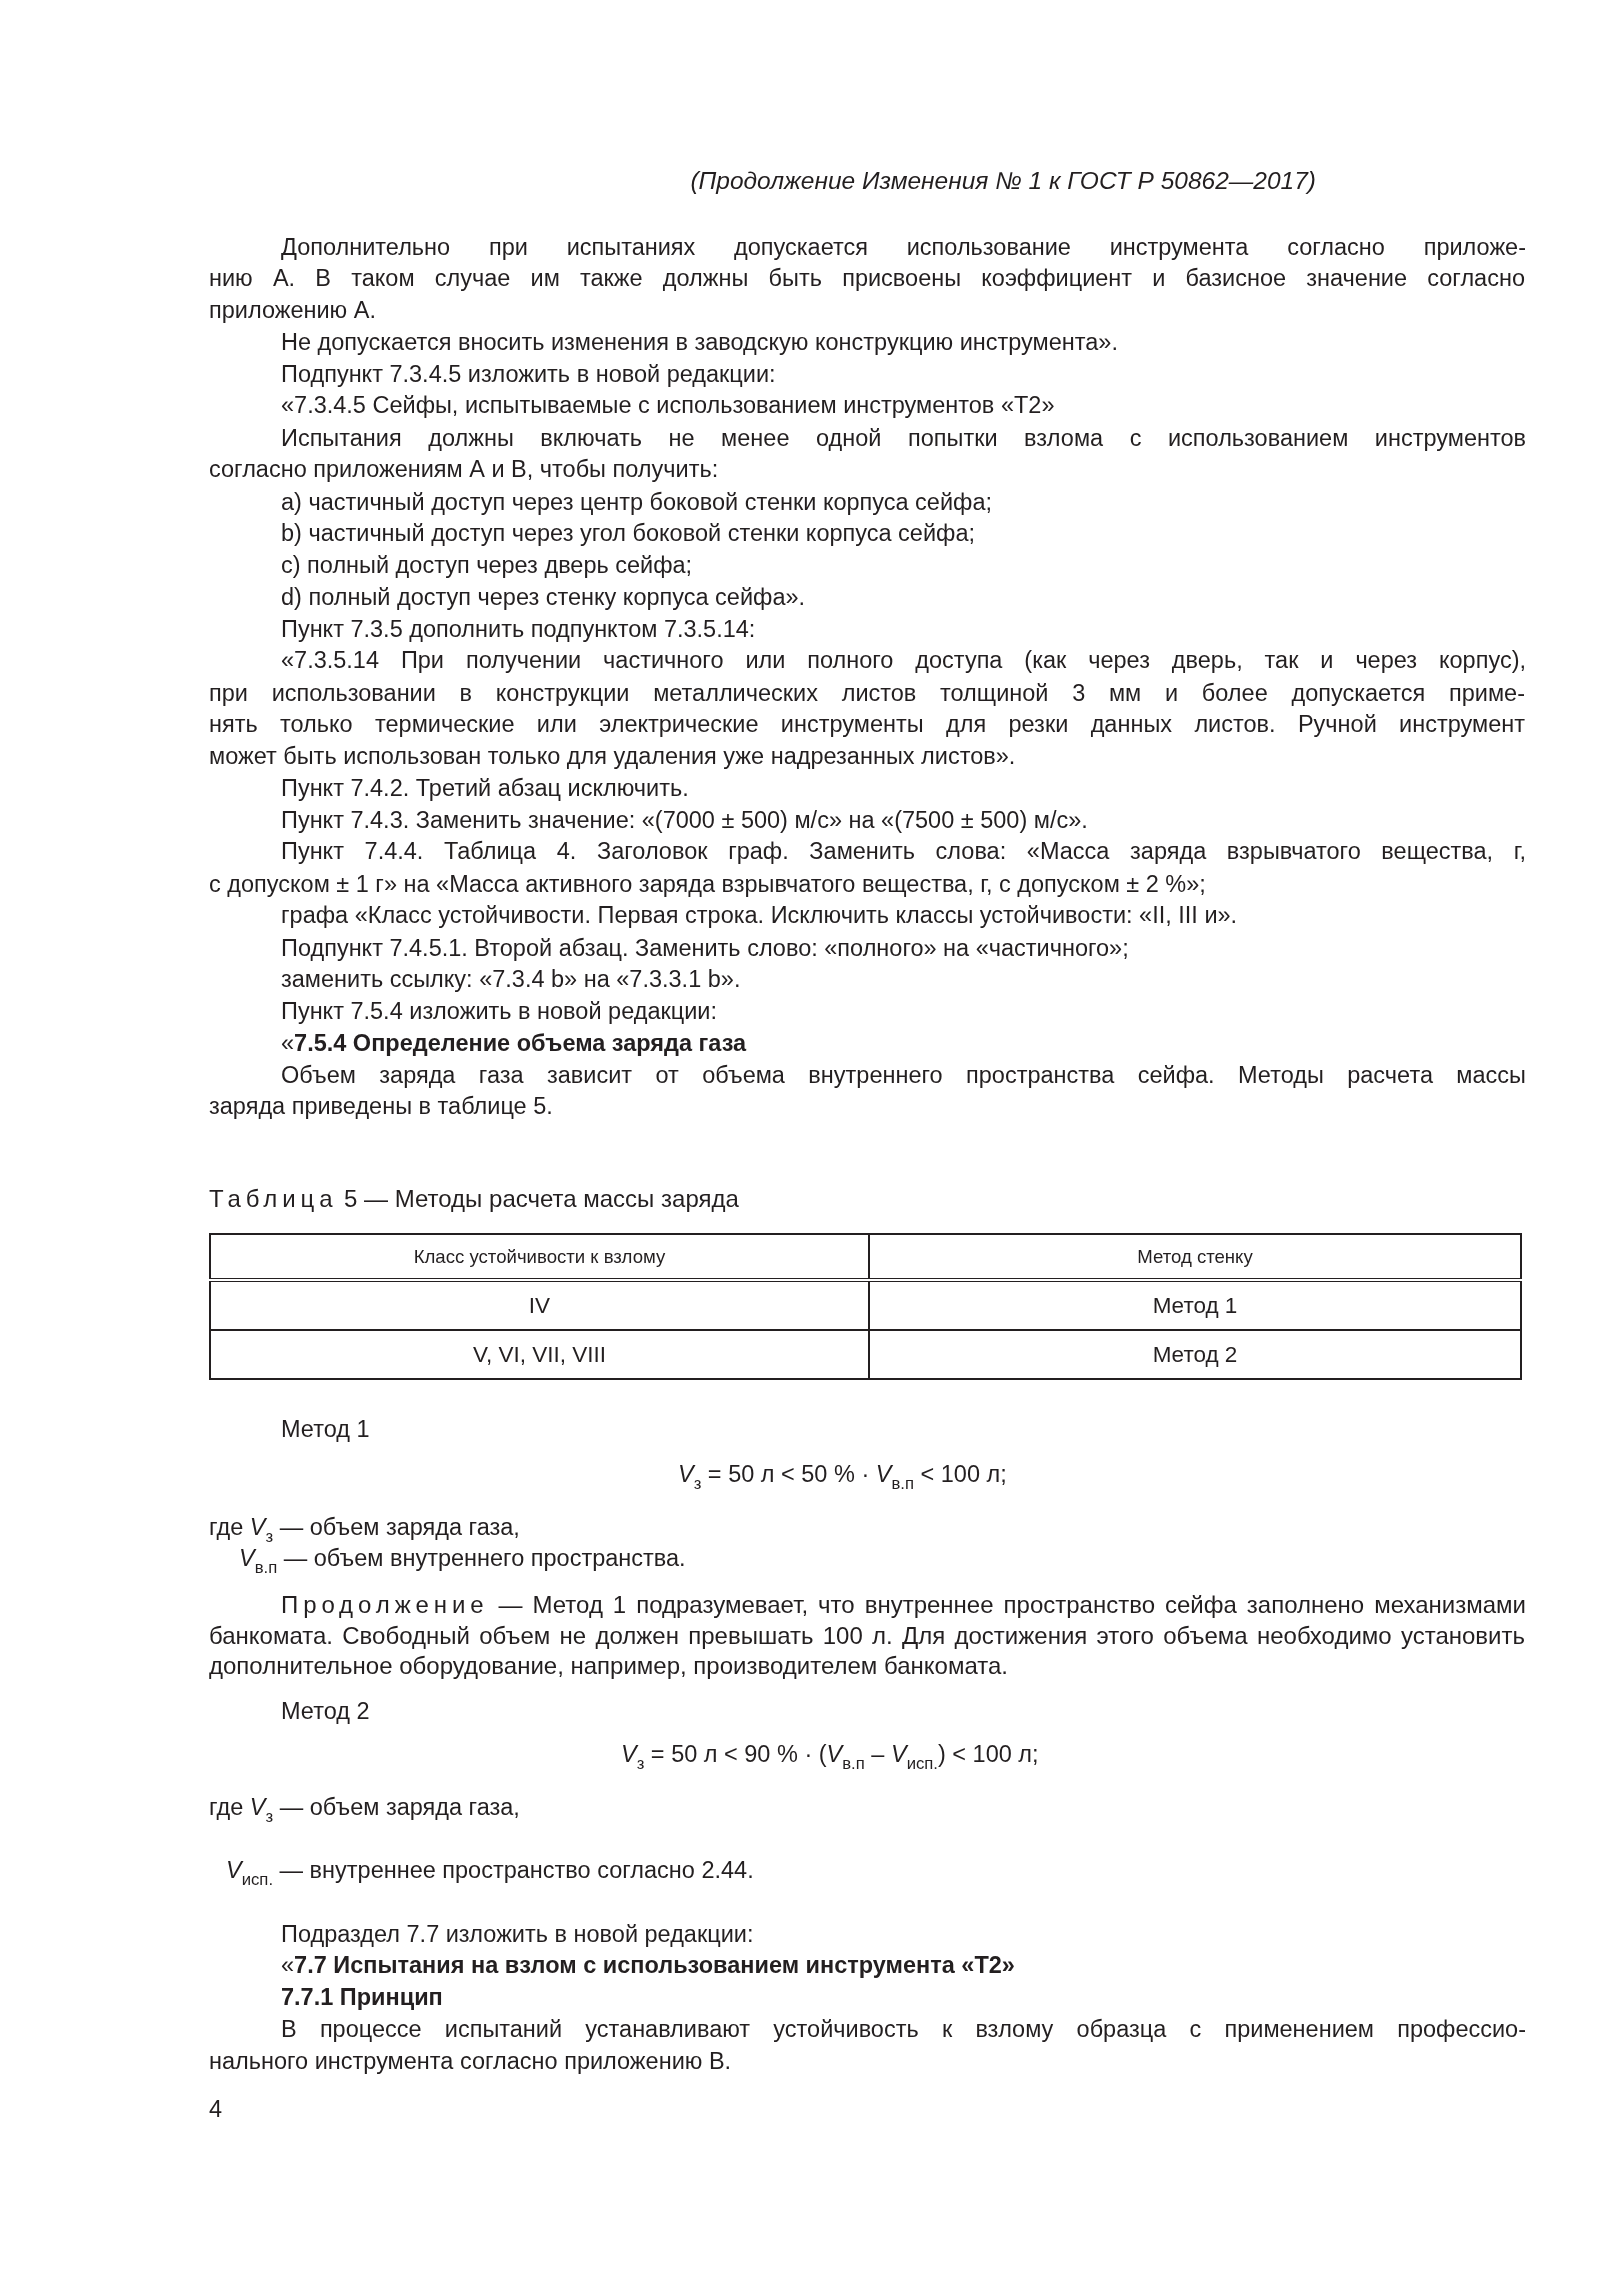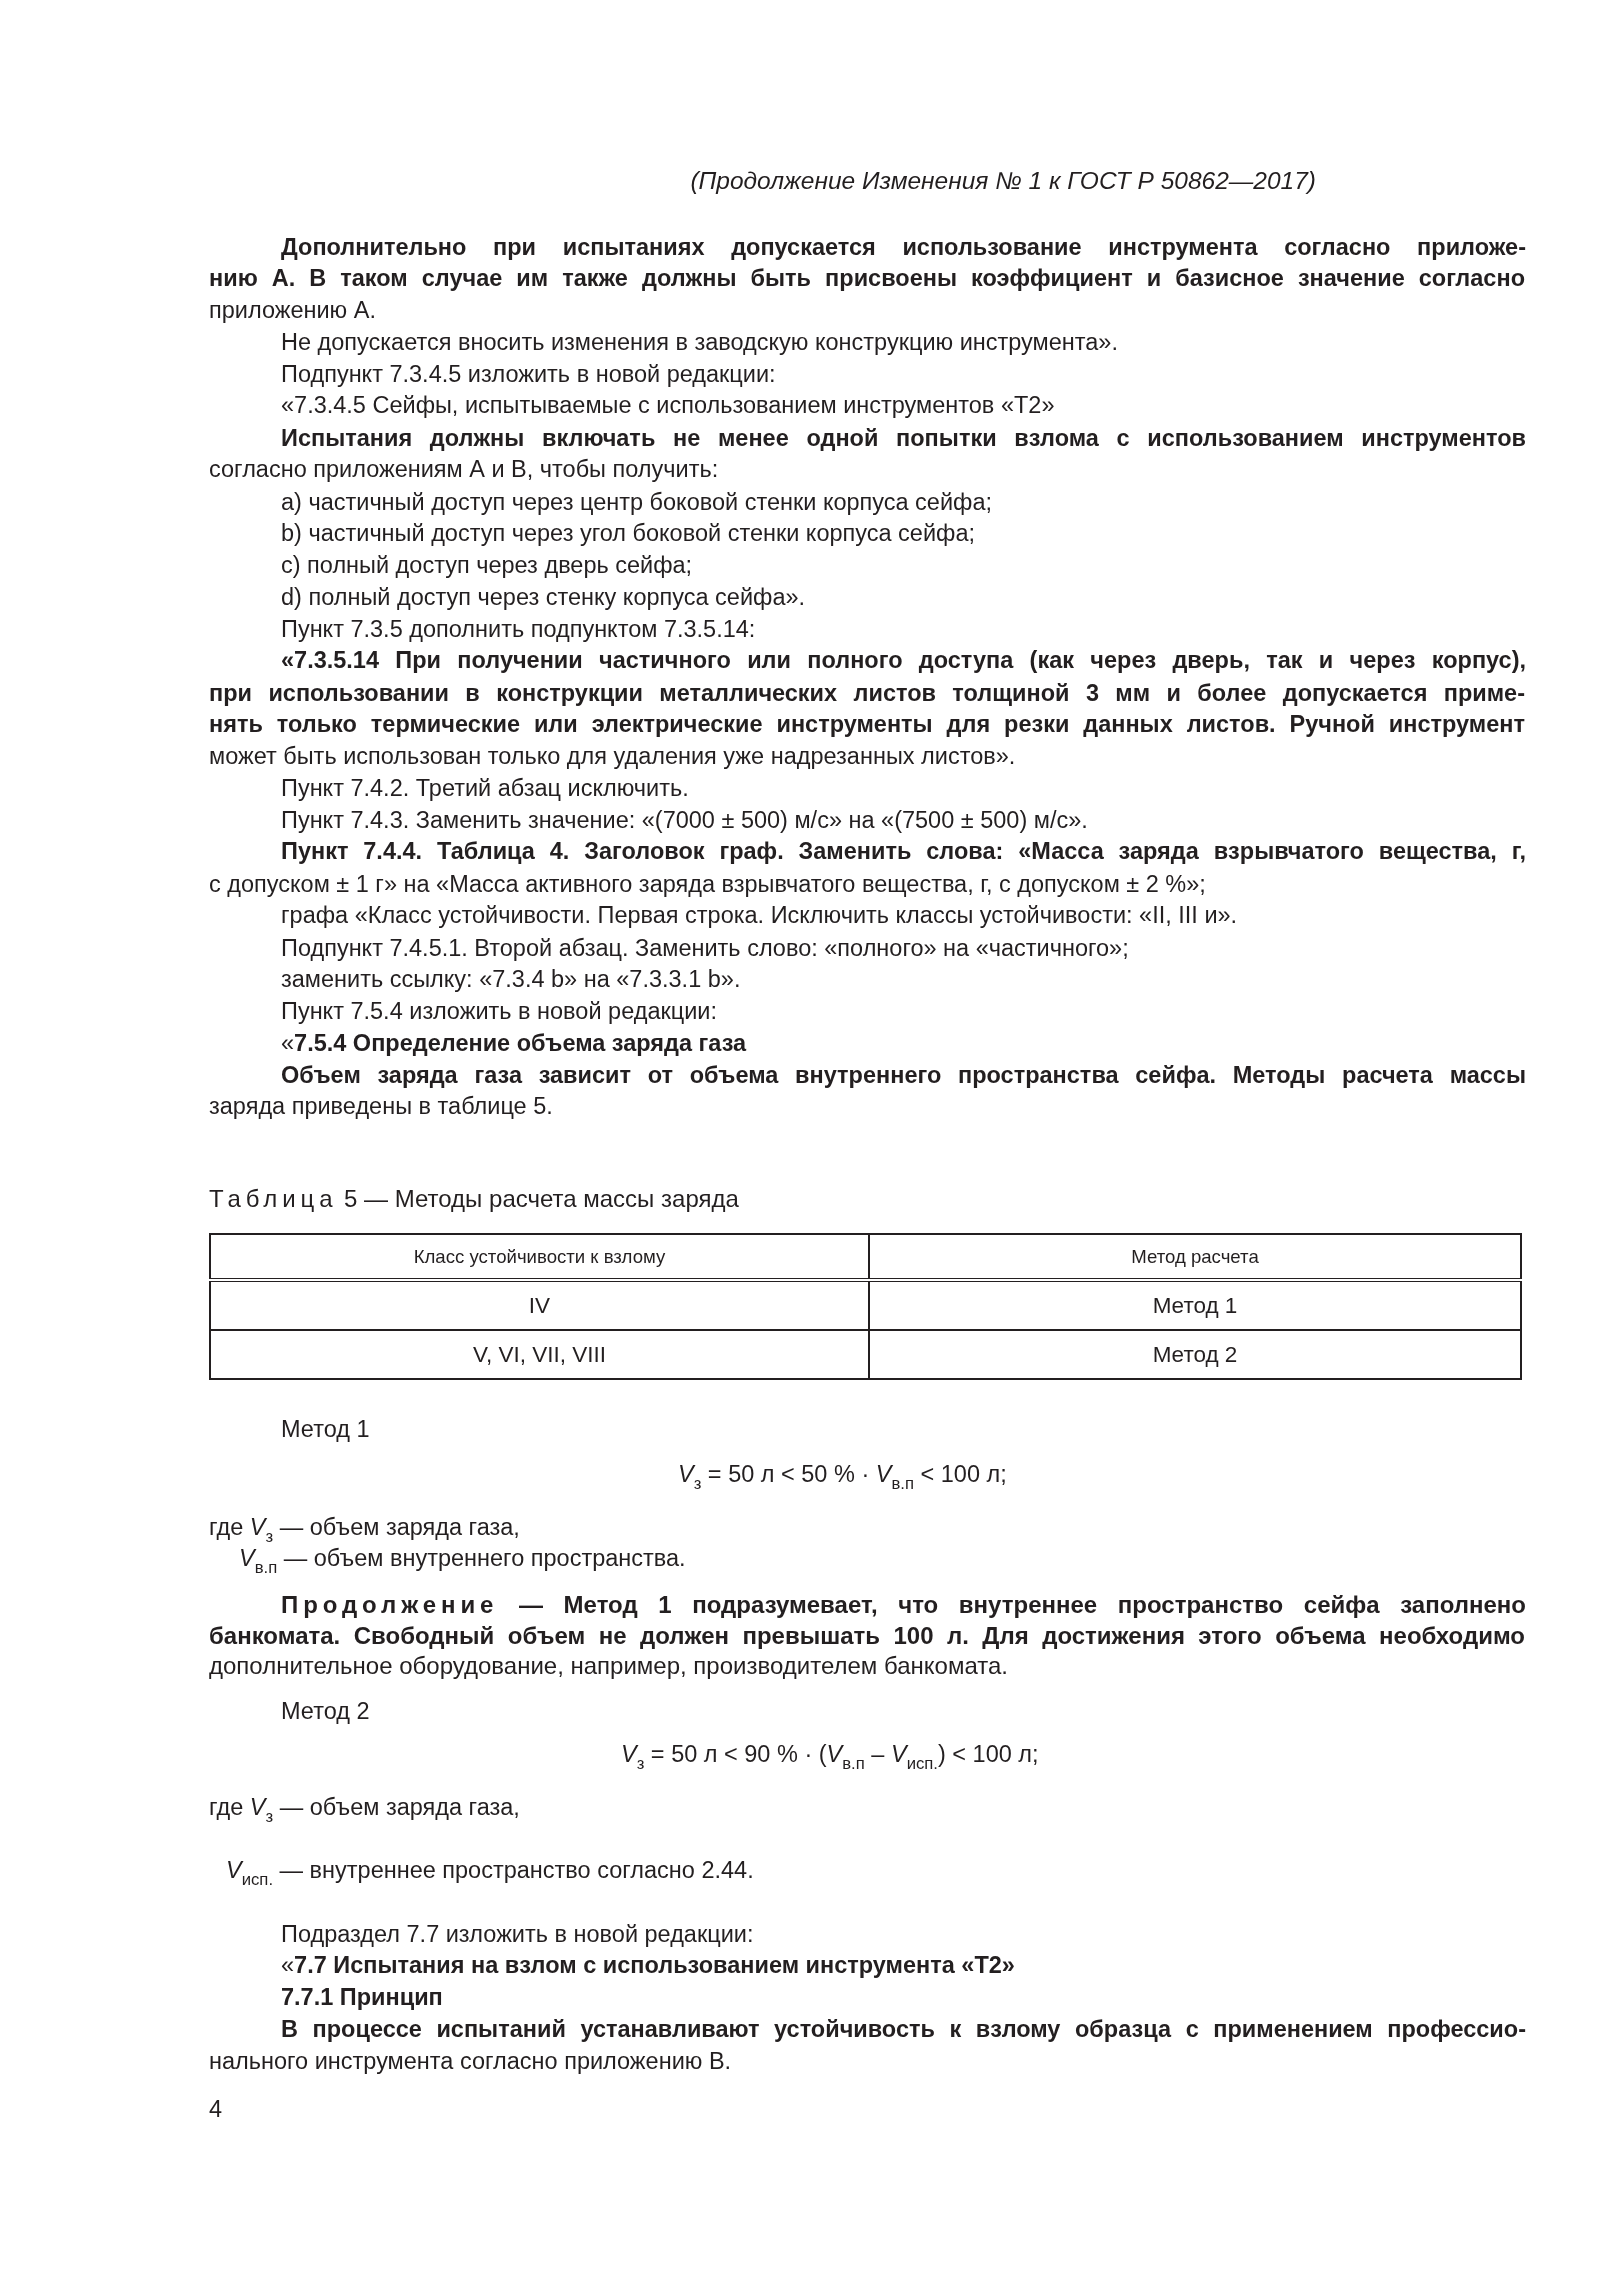--- a/index.html
+++ b/index.html
@@ -1,21 +1,21 @@
 <!DOCTYPE html>
 <html><head>
 <meta charset="utf-8">
 <style>
   html, body { margin: 0; padding: 0; background: #ffffff; }
   body { width: 1621px; height: 2293px; position: relative; overflow: hidden;
          font-family: "Liberation Sans", "DejaVu Sans", sans-serif; color: #231f20; }
   .page { position: absolute; left: 16px; top: 0; width: 1413px; height: 2293px; margin-top: 20px; }
   .ln { position: absolute; left: 193px; width: 1316px; font-size: 23.5px; line-height: 31px; white-space: nowrap; }
   .ind { left: 265px; width: 1245px; }
-  .just { text-align: justify; text-align-last: justify; white-space: normal; height: 31px; overflow: hidden; font-weight: bold; }
+  .just { text-align: justify; text-align-last: justify; white-space: normal; height: 31px; overflow: hidden; }
   .b { font-weight: bold; }
   .header { position: absolute; right: 113px; top: 147px; font-size: 24.5px; font-style: italic; white-space: nowrap; }
   .small { font-size: 24px; line-height: 29px; }
   .spaced { letter-spacing: 4.9px; }
   .formula { position: absolute; font-size: 23.5px; line-height: 31px; white-space: nowrap; }
   i.v { font-style: italic; }
   sub { font-size: 16.7px; vertical-align: -6.9px; line-height: 0; }
   table.t5 { position: absolute; left: 193px; top: 1213px; width: 1313px; border-collapse: collapse;
              border: 2.9px solid #231f20; font-size: 20.6px; }
   table.t5 td, table.t5 th { border-left: 2px solid #231f20; border-right: 2px solid #231f20; text-align: center; font-weight: normal; padding: 0; }
@@ -63,21 +63,21 @@
   <div class="ln ind" style="top:1008px"><span>«</span><span class="b">7.5.4 Определение объема заряда газа</span></div>
   <div class="ln ind just" style="top:1040px">Объем заряда газа зависит от объема внутреннего пространства сейфа. Методы расчета массы</div>
   <div class="ln" style="top:1071px">заряда приведены в таблице 5.</div>
 
   <div class="ln small" style="top:1164px"><span class="spaced">Таблица</span> <span>5 — Методы расчета массы заряда</span></div>
 
   <table class="t5">
     <tbody>
         <tr>
       <th style="width:657px">Класс устойчивости к взлому</th>
-      <th>Метод расчета</th>
+      <th>Метод стенку</th>
     </tr>
     <tr class="r1">
       <td>IV</td>
       <td>Метод 1</td>
     </tr>
     <tr>
       <td>V, VI, VII, VIII</td>
       <td>Метод 2</td>
     </tr>
   </tbody>

